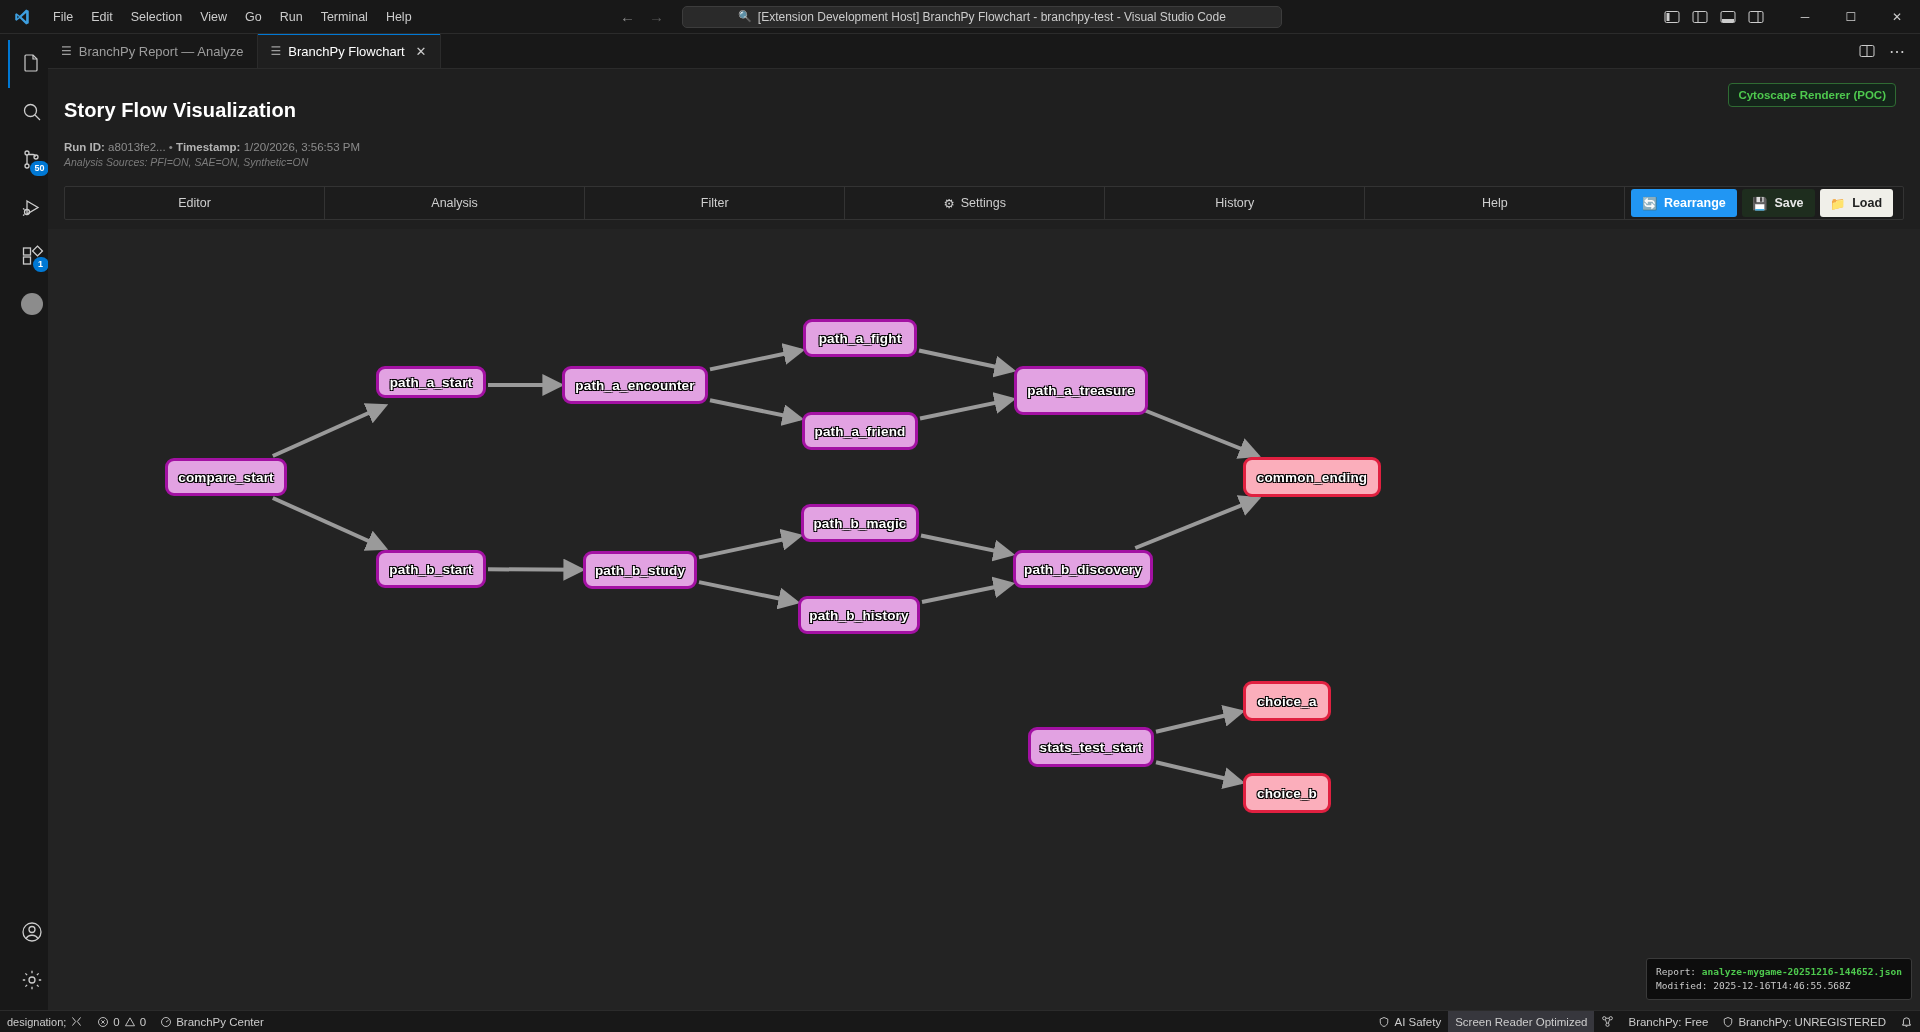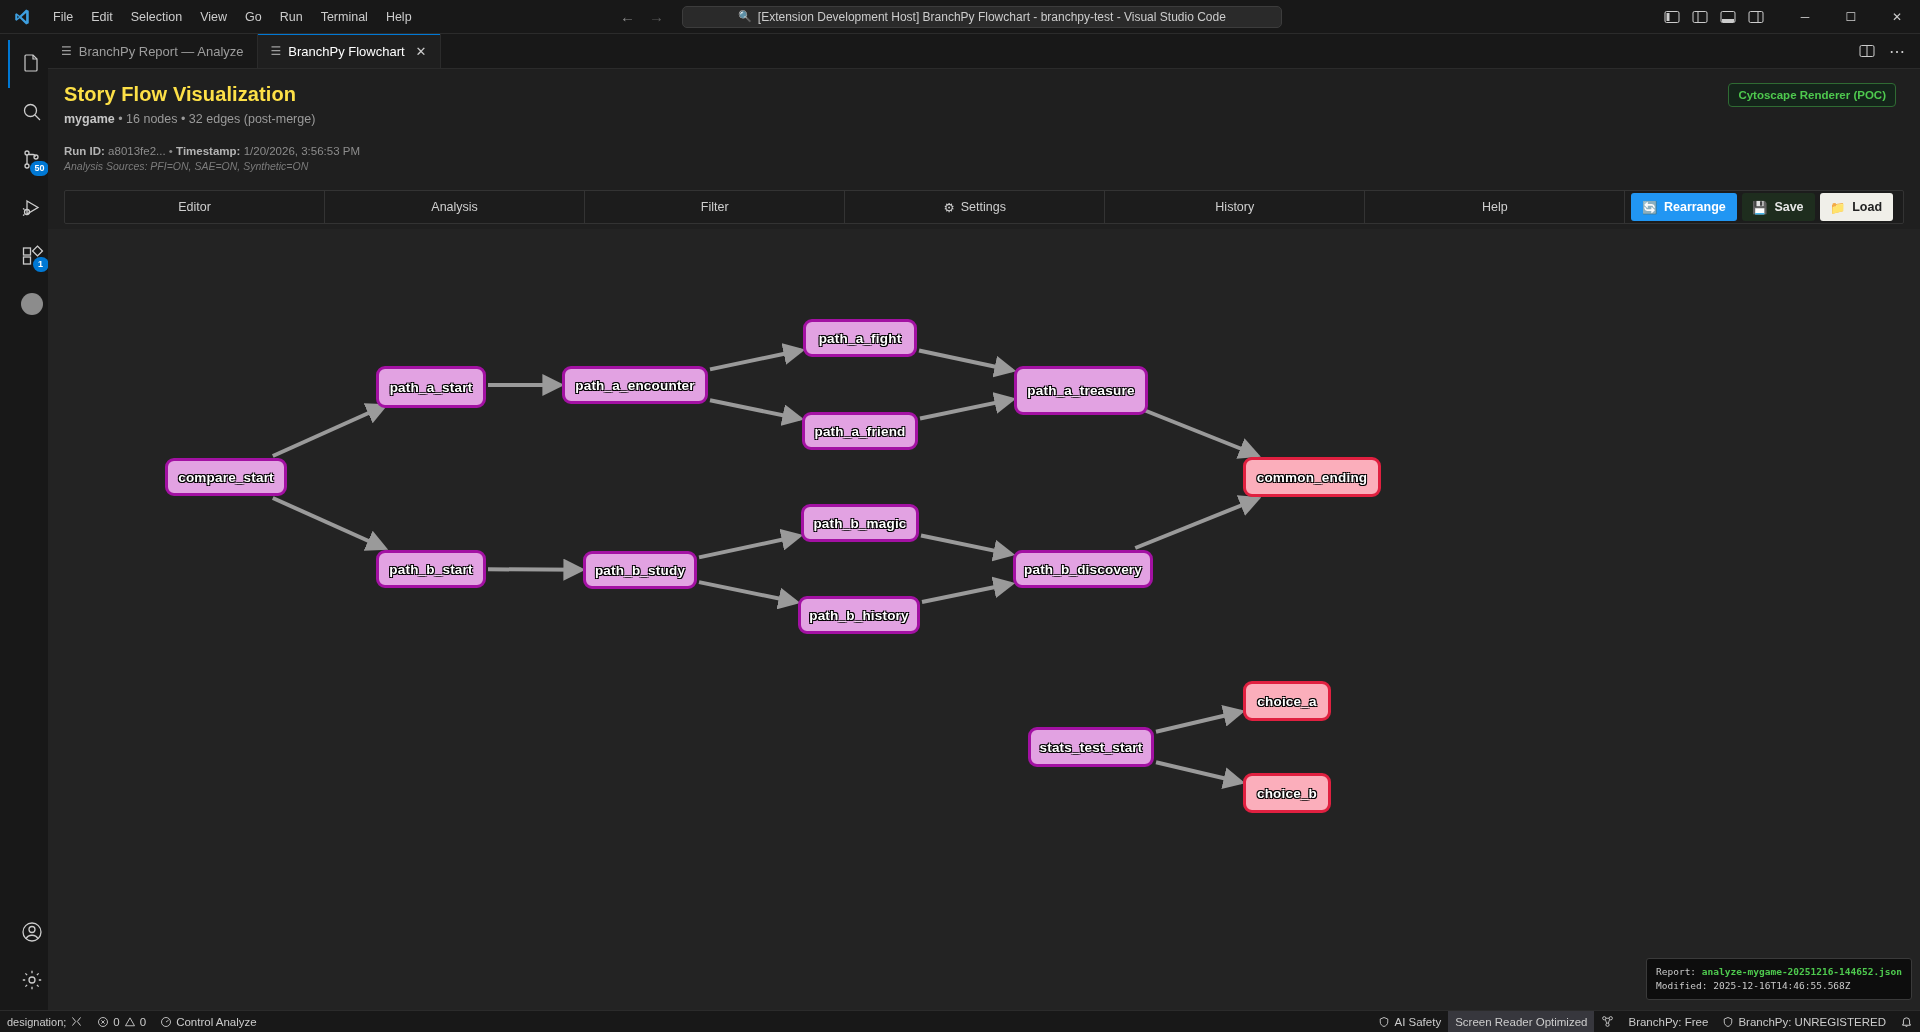--- a/index.html
+++ b/index.html
@@ -78,21 +78,21 @@
   }
   .ab-bottom { margin-top: auto; padding-bottom: 6px; }
   .ab-circle { width: 22px; height: 22px; border-radius: 50%; background: #8c8c8c; }
 
   
   .editor {
     position: absolute; left: 48px; right: 0; top: 69px; bottom: 22px;
     background: #1f1f1f; overflow: hidden;
   }
   .panel-head { padding: 14px 0 6px 16px; position: relative; }
-  .panel-title { font-size: 20px; font-weight: bold; color: #fde047; letter-spacing: .1px;}
+  .panel-title { font-size: 20px; font-weight: bold; color: #ffffff; letter-spacing: .1px; margin-top: 16px;}
   .panel-sub { font-size: 12.5px; color: #9a9a9a; margin-top: 6px; }
   .panel-sub b { color: #c6c6c6; }
   .panel-sub2 { font-size: 11.5px; color: #8c8c8c; margin-top: 19px; }
   .panel-sub2 b { color: #b4b4b4; }
   .panel-sub3 { font-size: 10.5px; color: #7b7b7b; font-style: italic; margin-top: 3px; }
   .renderer-badge {
     position: absolute; right: 24px; top: 14px;
     border: 1px solid #2f6b33; color: #4ec94e; background: #14241a;
     font-size: 11.5px; font-weight: bold; border-radius: 4px; padding: 5px 9px;
   }
@@ -276,27 +276,20 @@
         <path d="M12 2.8v2.4M12 18.8v2.4M2.8 12h2.4M18.8 12h2.4M5.4 5.4l1.7 1.7M16.9 16.9l1.7 1.7M18.6 5.4l-1.7 1.7M7.1 16.9l-1.7 1.7"></path>
       </svg>
     </div>
   </div>
 </div>
 
 <div class="editor">
 
   <div class="panel-head">
     <div class="panel-title">Story Flow Visualization</div>
-    <div class="panel-sub">
-      <b>mygame</b>
-      <span> • </span>
-      <span>16 nodes</span>
-      <span> • </span>
-      <span>32 edges (post-merge)</span>
-    </div>
     <div class="panel-sub2">
       <b>Run ID:</b>
       <span>a8013fe2...</span>
       <span> • </span>
       <b>Timestamp:</b>
       <span>1/20/2026, 3:56:53 PM</span>
     </div>
     <div class="panel-sub3">Analysis Sources: PFI=ON, SAE=ON, Synthetic=ON</div>
     <div class="renderer-badge">Cytoscape Renderer (POC)</div>
   </div>
@@ -358,21 +351,21 @@
         <line x1="873" y1="306.5829596412556" x2="963" y2="325.1479820627803" stroke="#9a9a9a" stroke-width="4" marker-end="url(#arrow)"></line>
         <line x1="874" y1="373.0625" x2="963" y2="354.7857142857143" stroke="#9a9a9a" stroke-width="4" marker-end="url(#arrow)"></line>
         <line x1="1087.2717391304348" y1="319" x2="1209.2391304347825" y2="270" stroke="#9a9a9a" stroke-width="4" marker-end="url(#arrow)"></line>
         <line x1="1108" y1="502.7448979591837" x2="1193" y2="482.7959183673469" stroke="#9a9a9a" stroke-width="4" marker-end="url(#arrow)"></line>
         <line x1="1108" y1="533.2551020408164" x2="1193" y2="553.204081632653" stroke="#9a9a9a" stroke-width="4" marker-end="url(#arrow)"></line>
       </svg>
     <div id="nodes-layer">
         <div class="node violet" style="left: 117px; top: 229px; width: 122px; height: 38px;">
           <span>compare_start</span>
         </div>
-        <div class="node violet" style="left: 328px; top: 137px; width: 110px; height: 42px;">
+        <div class="node violet" style="left: 328px; top: 137px; width: 110px; height: 32px;">
           <span>path_a_start</span>
         </div>
         <div class="node violet" style="left: 514px; top: 137px; width: 146px; height: 38px;">
           <span>path_a_encounter</span>
         </div>
         <div class="node violet" style="left: 755px; top: 90px; width: 114px; height: 38px;">
           <span>path_a_fight</span>
         </div>
         <div class="node violet" style="left: 754px; top: 183px; width: 116px; height: 38px;">
           <span>path_a_friend</span>
@@ -438,21 +431,21 @@
     <svg width="12" height="12" viewBox="0 0 16 16" fill="none" stroke="#ccc" stroke-width="1.2">
       <path d="M8 2.5L14 13H2L8 2.5z"></path>
     </svg>
     <span>0</span>
   </div>
   <div class="sb-item">
     <svg width="12" height="12" viewBox="0 0 16 16" fill="none" stroke="#ccc" stroke-width="1.2">
       <circle cx="8" cy="8" r="6"></circle>
         <path d="M8 8l3.5-2.5"></path>
     </svg>
-    <span>Control Analyze</span>
+    <span>BranchPy Center</span>
   </div>
 
   <div class="sb-right">
     <div class="sb-item">
       <svg width="12" height="12" viewBox="0 0 16 16" fill="none" stroke="#ccc" stroke-width="1.2">
         <path d="M8 2l5 2v4c0 3-2.2 5.2-5 6-2.8-.8-5-3-5-6V4l5-2z"></path>
       </svg>
       <span>AI Safety</span>
     </div>
     <div class="sb-item hl">

